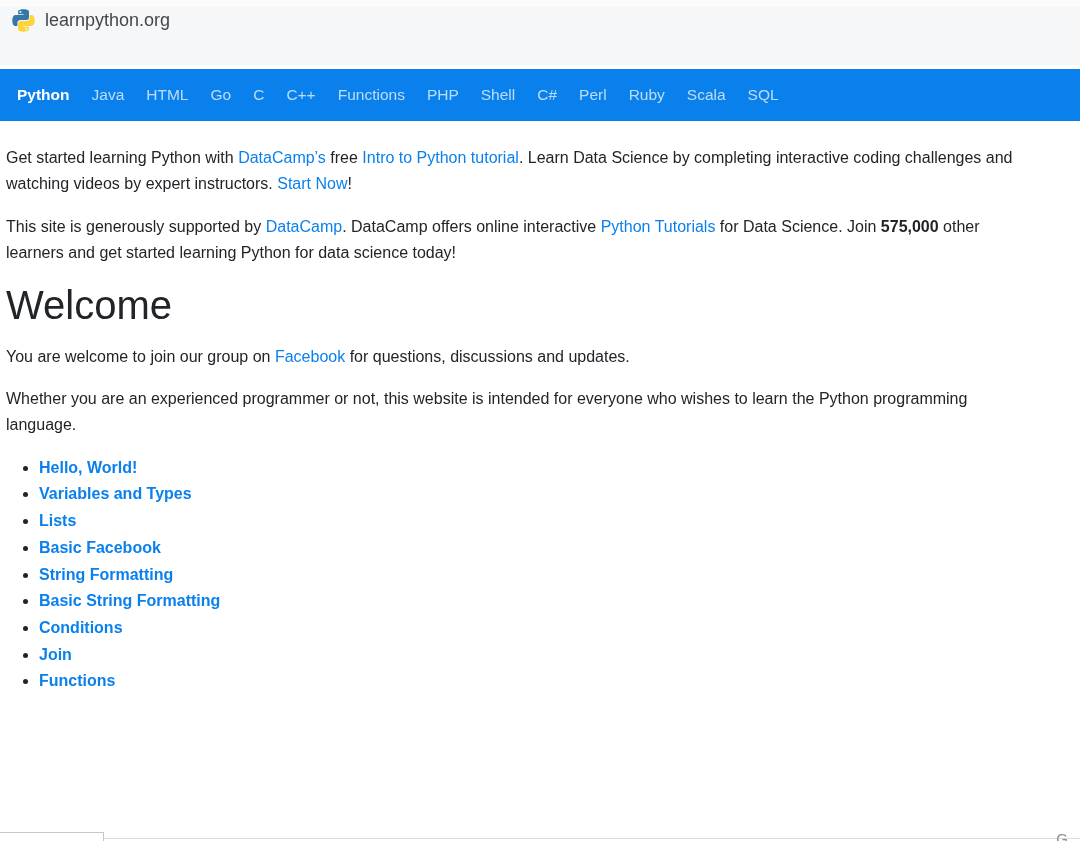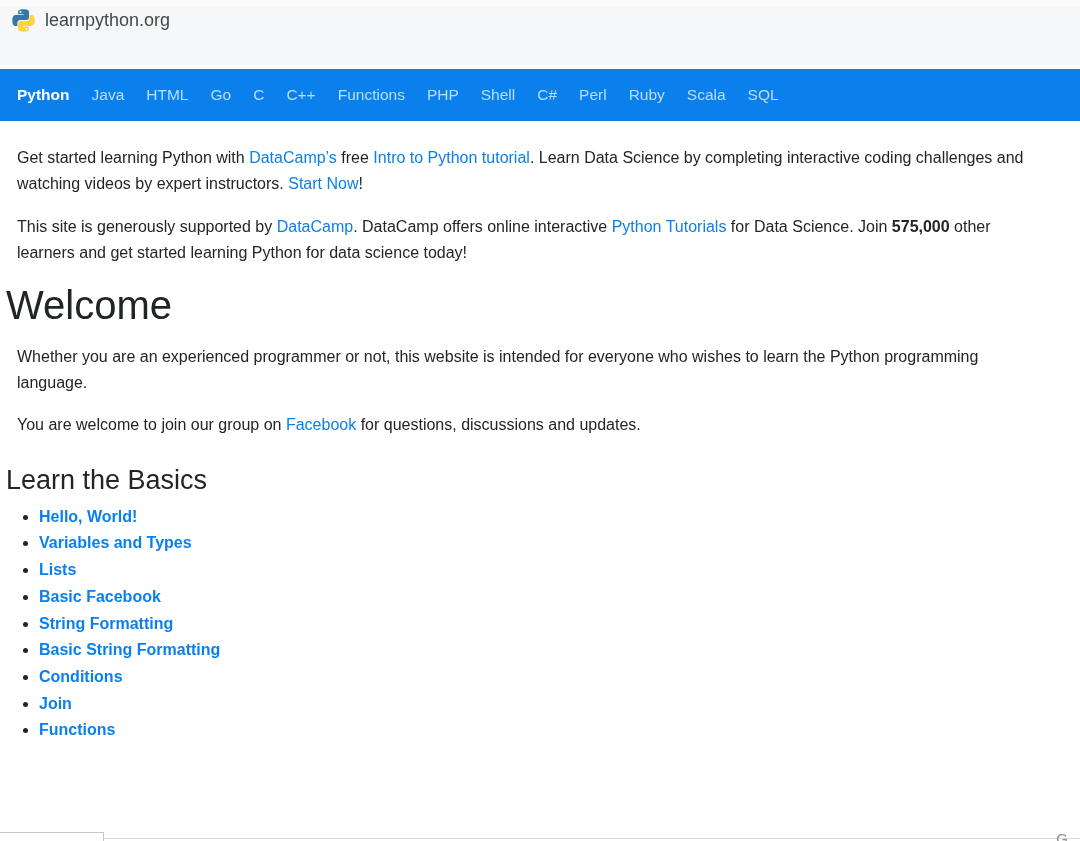--- a/index.html
+++ b/index.html
@@ -30,21 +30,21 @@
   .caret{display:inline-block;width:0;height:0;margin-left:7px;
     border-left:4.5px solid transparent;border-right:4.5px solid transparent;
     border-top:5px solid #6c757d;}
   .langbar{
     background:var(--navbar-bg);height:52px;margin-top:4px;
     display:flex;align-items:center;padding:0 6px;
   }
   .lang-item{color:rgba(255,255,255,.72);text-decoration:none;padding:0 11px;font-size:15.5px;}
   .lang-item.active{color:#fff;font-weight:600;}
   main{padding:8px 44px 0 6px;}
-  main p{margin:16px 11px;line-height:1.65;}
+  main p{margin:16px 0;line-height:1.65;}
   h1{font-size:40px;font-weight:500;margin:16px 0 14px;color:#212529;}
   h2{font-size:27px;font-weight:500;margin:26px 0 4px;color:#212529;}
   a.inline-link{color:var(--accent);text-decoration:none;}
   ul.basics{margin:8px 0 0;padding-left:33px;list-style:disc;}
   ul.basics li{line-height:1.67;color:#212529;font-weight:bold;}
   ul.basics a{color:var(--accent);text-decoration:none;}
   .bottom-line{position:fixed;left:0;right:0;bottom:0;height:3px;background:#fff;border-top:1px solid #dcdcdc;}
   .status-tooltip{position:fixed;left:0;bottom:0;width:104px;height:9px;background:#fff;
     border:1px solid #c8c8c8;border-left:0;border-bottom:0;z-index:5;}
   .corner-glyph{position:fixed;right:12px;bottom:-6px;color:#8f8f8f;font-size:15px;z-index:4;}
@@ -80,23 +80,22 @@
     <a href="#" class="lang-item">Perl</a>
     <a href="#" class="lang-item">Ruby</a>
     <a href="#" class="lang-item">Scala</a>
     <a href="#" class="lang-item">SQL</a>
   </nav>
 
 <main>
   <p><span>Get started learning Python with </span><a href="#" class="inline-link">DataCamp’s</a><span> free </span><a href="#" class="inline-link">Intro to Python tutorial</a><span>. Learn Data Science by completing interactive coding challenges and watching videos by expert instructors. </span><a href="#" class="inline-link">Start Now</a><span>!</span></p>
   <p><span>This site is generously supported by </span><a href="#" class="inline-link">DataCamp</a><span>. DataCamp offers online interactive </span><a href="#" class="inline-link">Python Tutorials</a><span> for Data Science. Join </span><strong>575,000</strong><span> other learners and get started learning Python for data science today!</span></p>
   <h1>Welcome</h1>
+  <p><span>You are welcome to join our group on </span><a href="#" class="inline-link">Facebook</a><span> for questions, discussions and updates.</span></p>
   <p>Whether you are an experienced programmer or not, this website is intended for everyone who wishes to learn the Python programming language.</p>
-  <p><span>You are welcome to join our group on </span><a href="#" class="inline-link">Facebook</a><span> for questions, discussions and updates.</span></p>
-  <h2>Learn the Basics</h2>
   <ul class="basics">
       <li><a href="#">Hello, World!</a></li>
       <li><a href="#">Variables and Types</a></li>
       <li><a href="#">Lists</a></li>
       <li><a href="#">Basic Facebook</a></li>
       <li><a href="#">String Formatting</a></li>
       <li><a href="#">Basic String Formatting</a></li>
       <li><a href="#">Conditions</a></li>
       <li><a href="#">Join</a></li>
       <li><a href="#">Functions</a></li>

